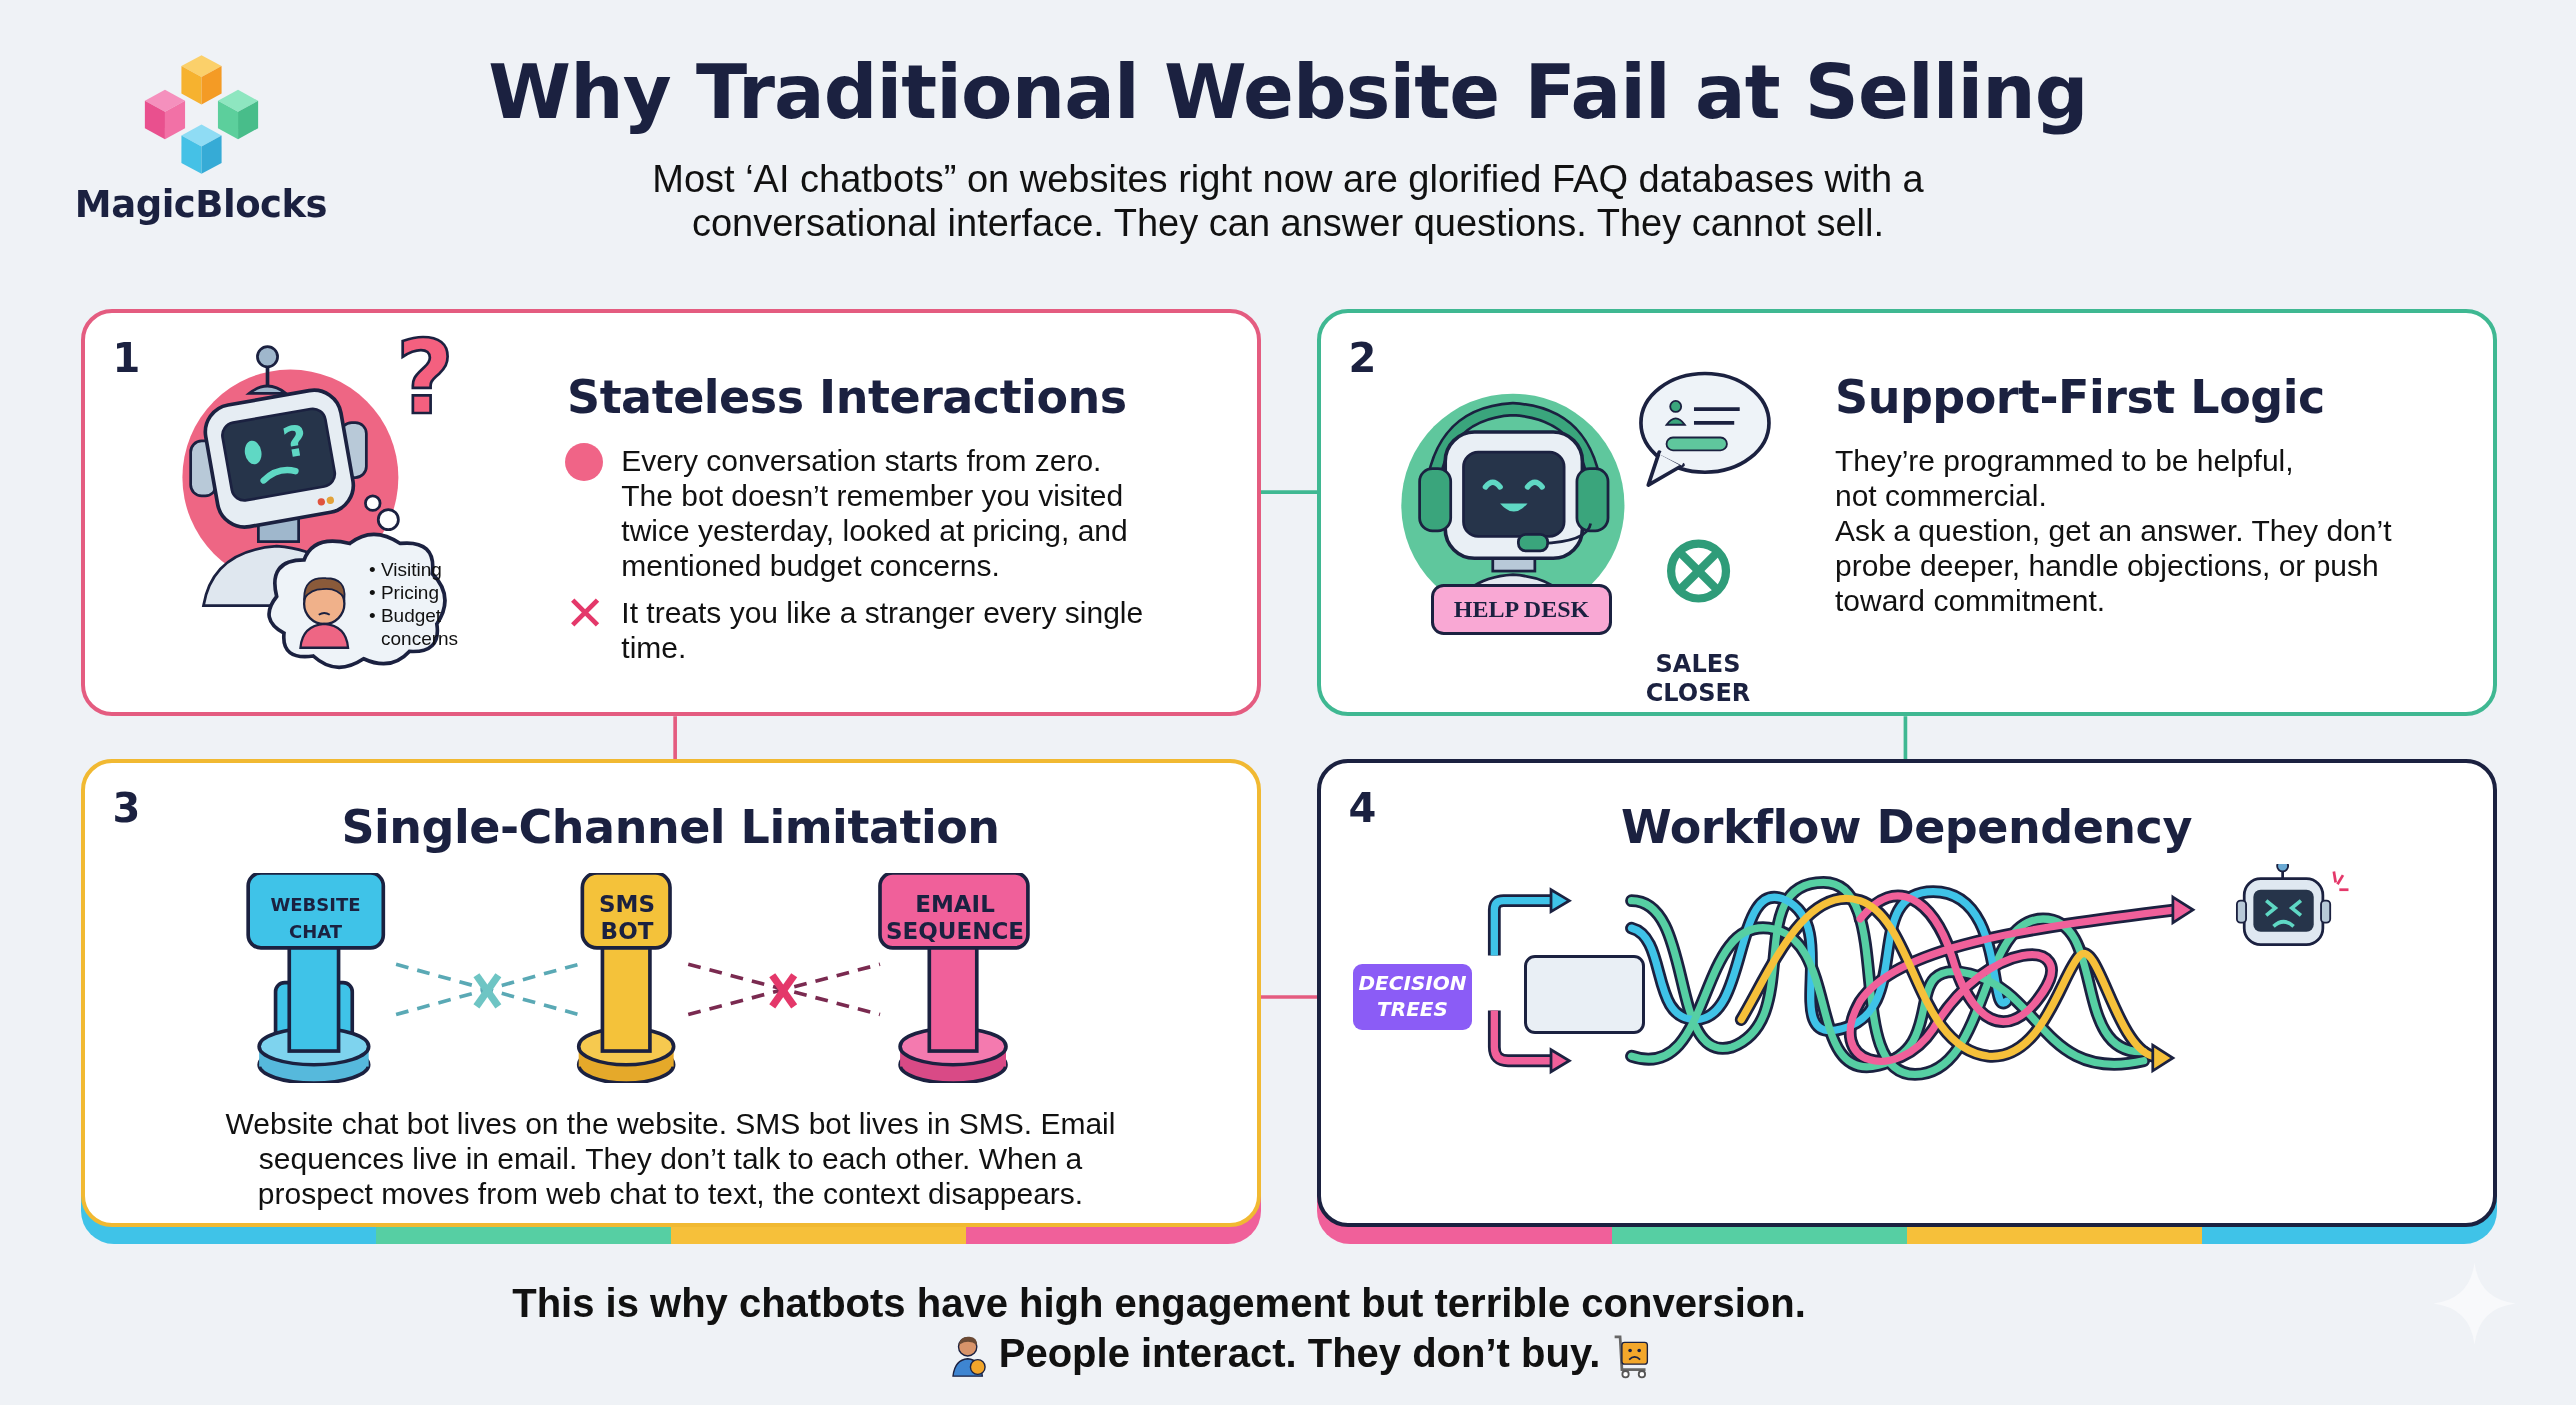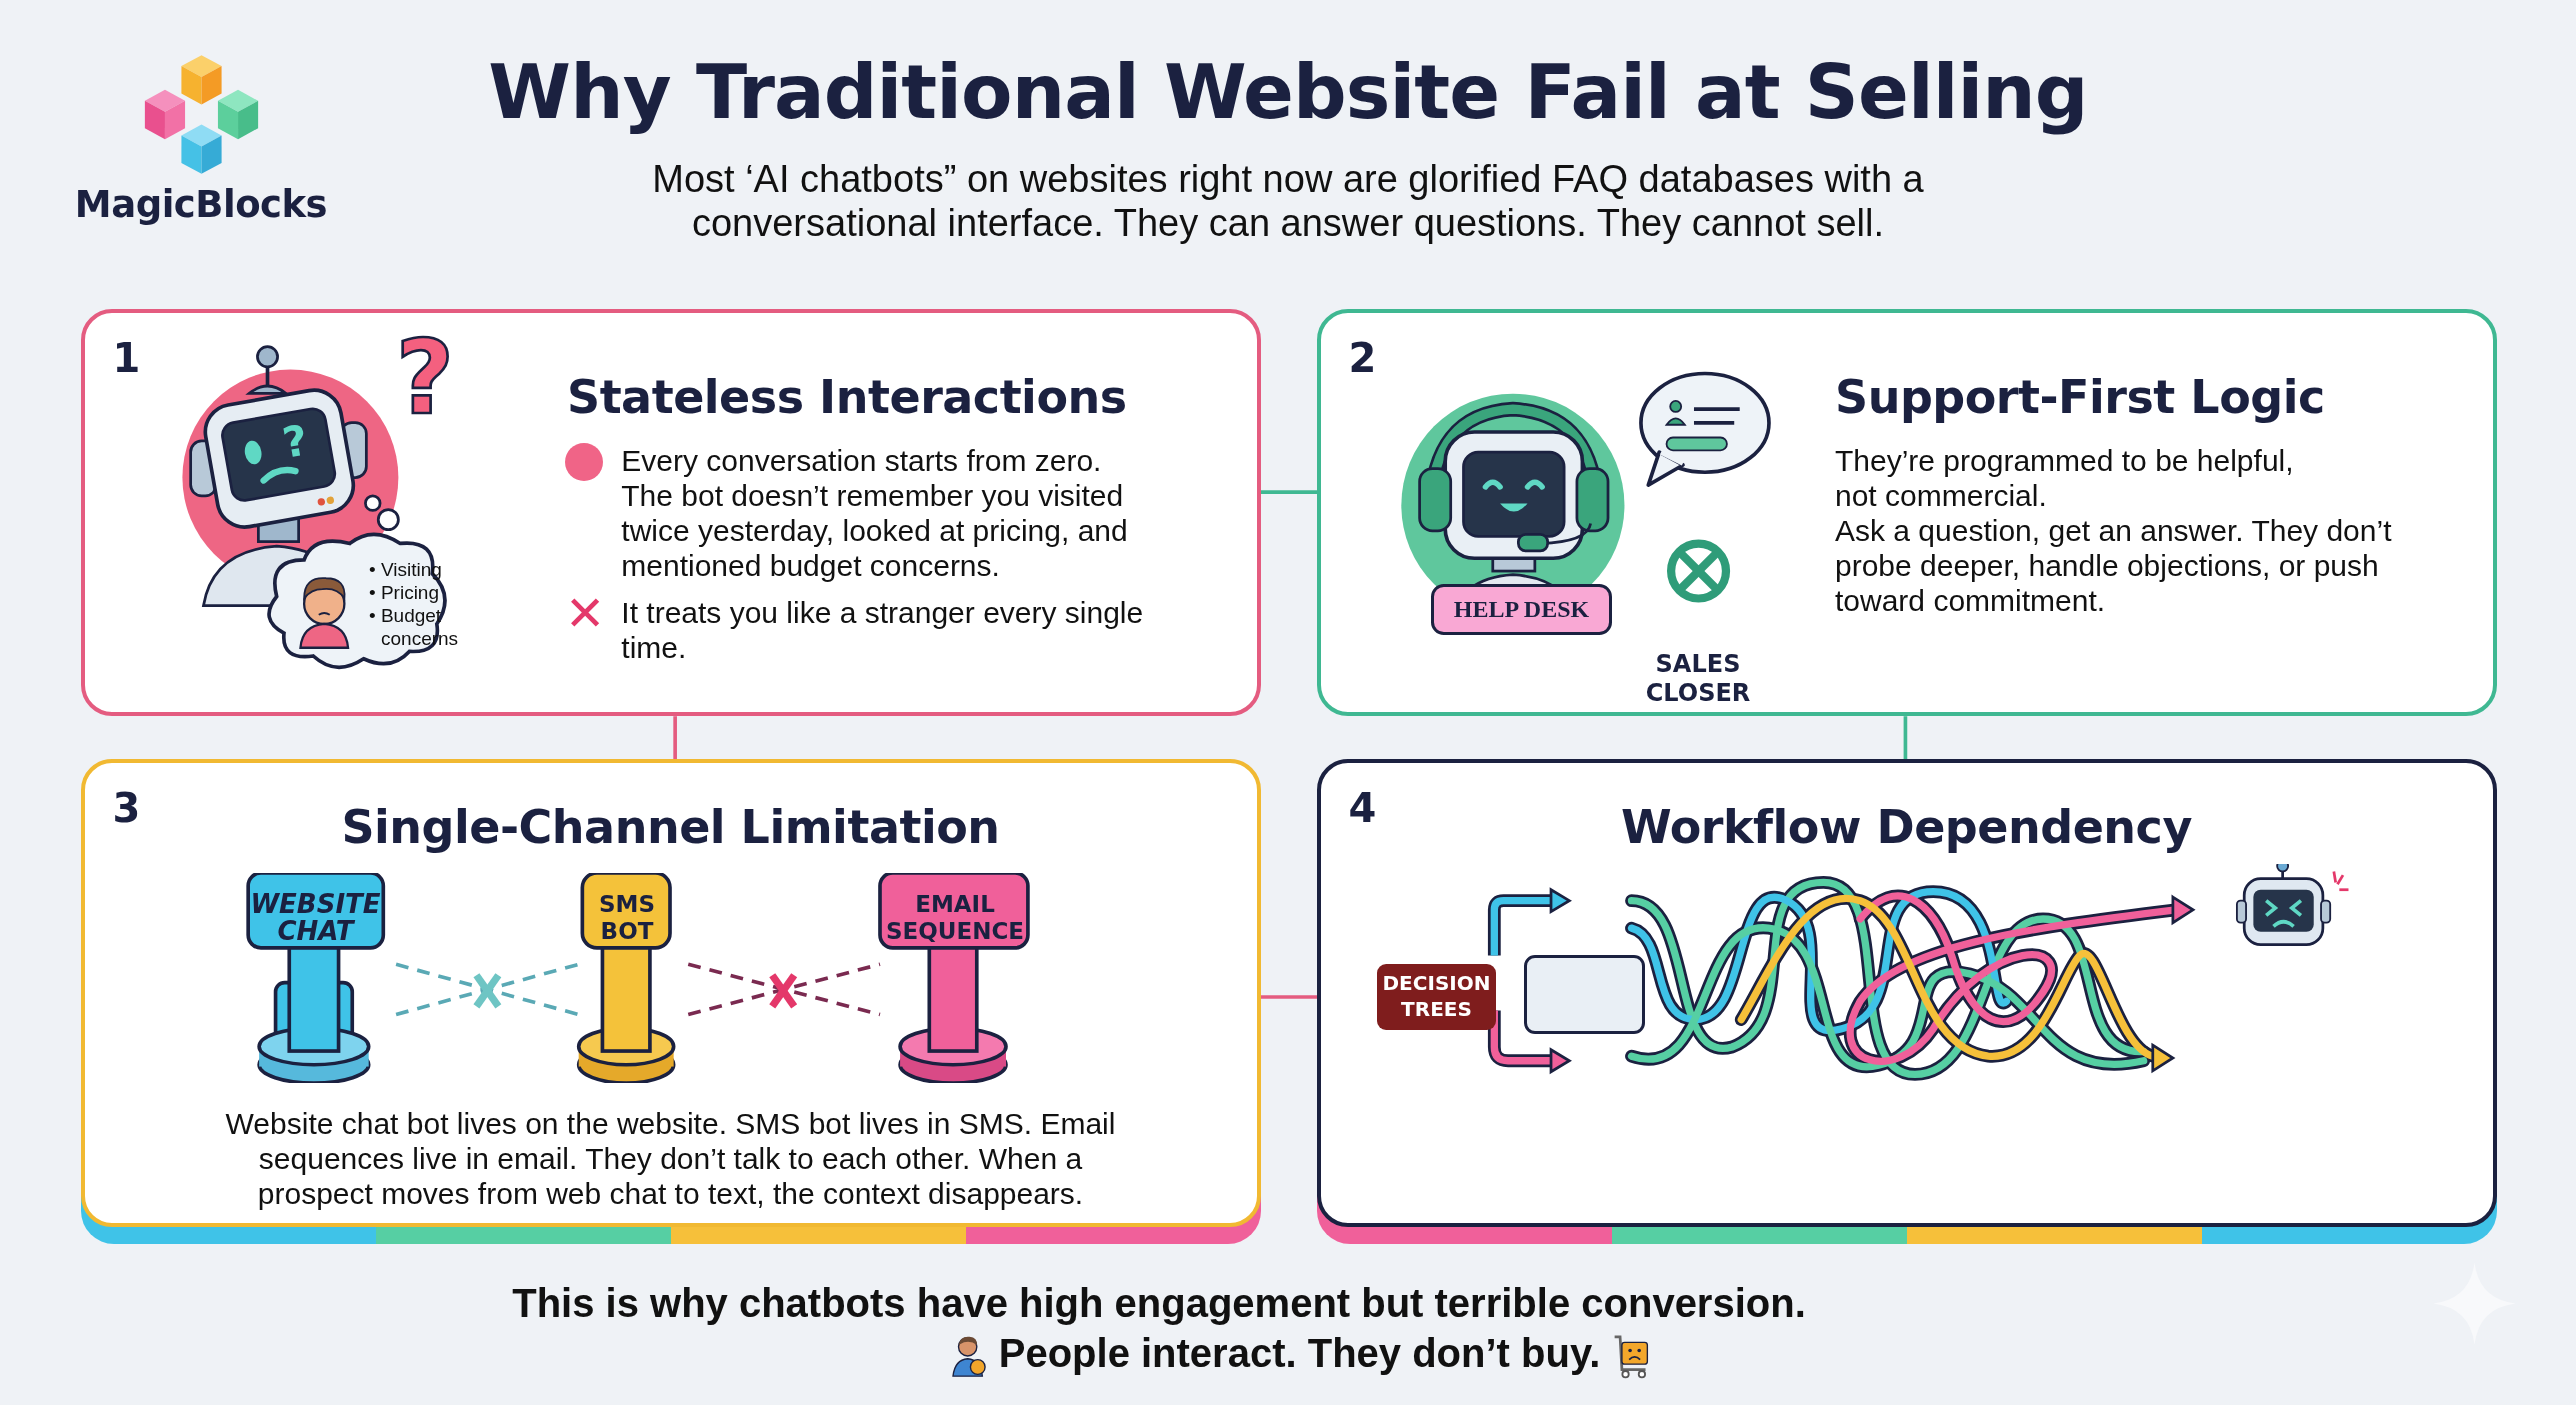--- a/index.html
+++ b/index.html
@@ -250,21 +250,21 @@
       </g>
     <g stroke="#7a2a50" stroke-width="4" stroke-dasharray="14,10">
       <line x1="500" y1="100" x2="710" y2="155"></line>
         <line x1="500" y1="155" x2="710" y2="100"></line>
     </g>
     <g stroke="#e4386a" stroke-width="8">
         <line x1="592" y1="112" x2="616" y2="146"></line>
         <line x1="616" y1="112" x2="592" y2="146"></line>
       </g>
   </svg>
-  <div class="tag" style="left:163px;top:128px;width:135px;font-size:26px;line-height:27.4px;font-style:italic;">
+  <div class="tag" style="left:163px;top:128px;width:135px;font-size:18px;line-height:27.4px;">
     <div>WEBSITE</div>
     <div>CHAT</div>
   </div>
   <div class="tag" style="left:498px;top:128px;width:88px;font-size:23px;line-height:27.4px;">
     <div>SMS</div>
     <div>BOT</div>
   </div>
   <div class="tag" style="left:796px;top:128px;width:148px;font-size:23px;line-height:27.4px;">
     <div>EMAIL</div>
     <div>SEQUENCE</div>
@@ -324,21 +324,21 @@
       <path d="M1042 40 L1032 48 L1042 56" stroke="#5fd8c4" stroke-width="4" fill="none"></path>
       <path d="M1012 68 Q1023 58 1034 68" stroke="#5fd8c4" stroke-width="4" fill="none"></path>
       <rect x="972" y="40" width="10" height="24" rx="4" fill="#b8c9d8" stroke="#1b2140" stroke-width="2"></rect>
       <rect x="1064" y="40" width="10" height="24" rx="4" fill="#b8c9d8" stroke="#1b2140" stroke-width="2"></rect>
       <line x1="1078" y1="8" x2="1080" y2="20" stroke="#e4386a" stroke-width="3"></line>
       <line x1="1088" y1="12" x2="1082" y2="22" stroke="#e4386a" stroke-width="3"></line>
       <line x1="1084" y1="28" x2="1094" y2="28" stroke="#e4386a" stroke-width="3"></line>
     </g>
   </svg>
 
-  <div class="tag" style="left:56px;top:201px;width:119px;height:66px;background:#7f1d1d;color:#fff;border-radius:9.1px;font-size:20px;line-height:25.6px;padding-top:7.3px;">
+  <div class="tag" style="left:32px;top:201px;width:119px;height:66px;background:#8b5cf6;color:#fff;border-radius:9.1px;font-size:20px;line-height:25.6px;padding-top:7.3px;font-style:italic;">
     <div>DECISION</div>
     <div>TREES</div>
   </div>
   <div class="tag" style="left:135px;top:194px;width:0;"></div>
   <div class="tag" style="left:203px;top:192px;width:121px;height:79px;background:#e9eff5;border:3.7px solid #1b2140;border-radius:11px;font-size:20px;line-height:25.6px;padding-top:11px;">
     <div></div>
   </div>
 </div>
 
 <div id="footer1" class="abs">This is why chatbots have high engagement but terrible conversion.</div>

